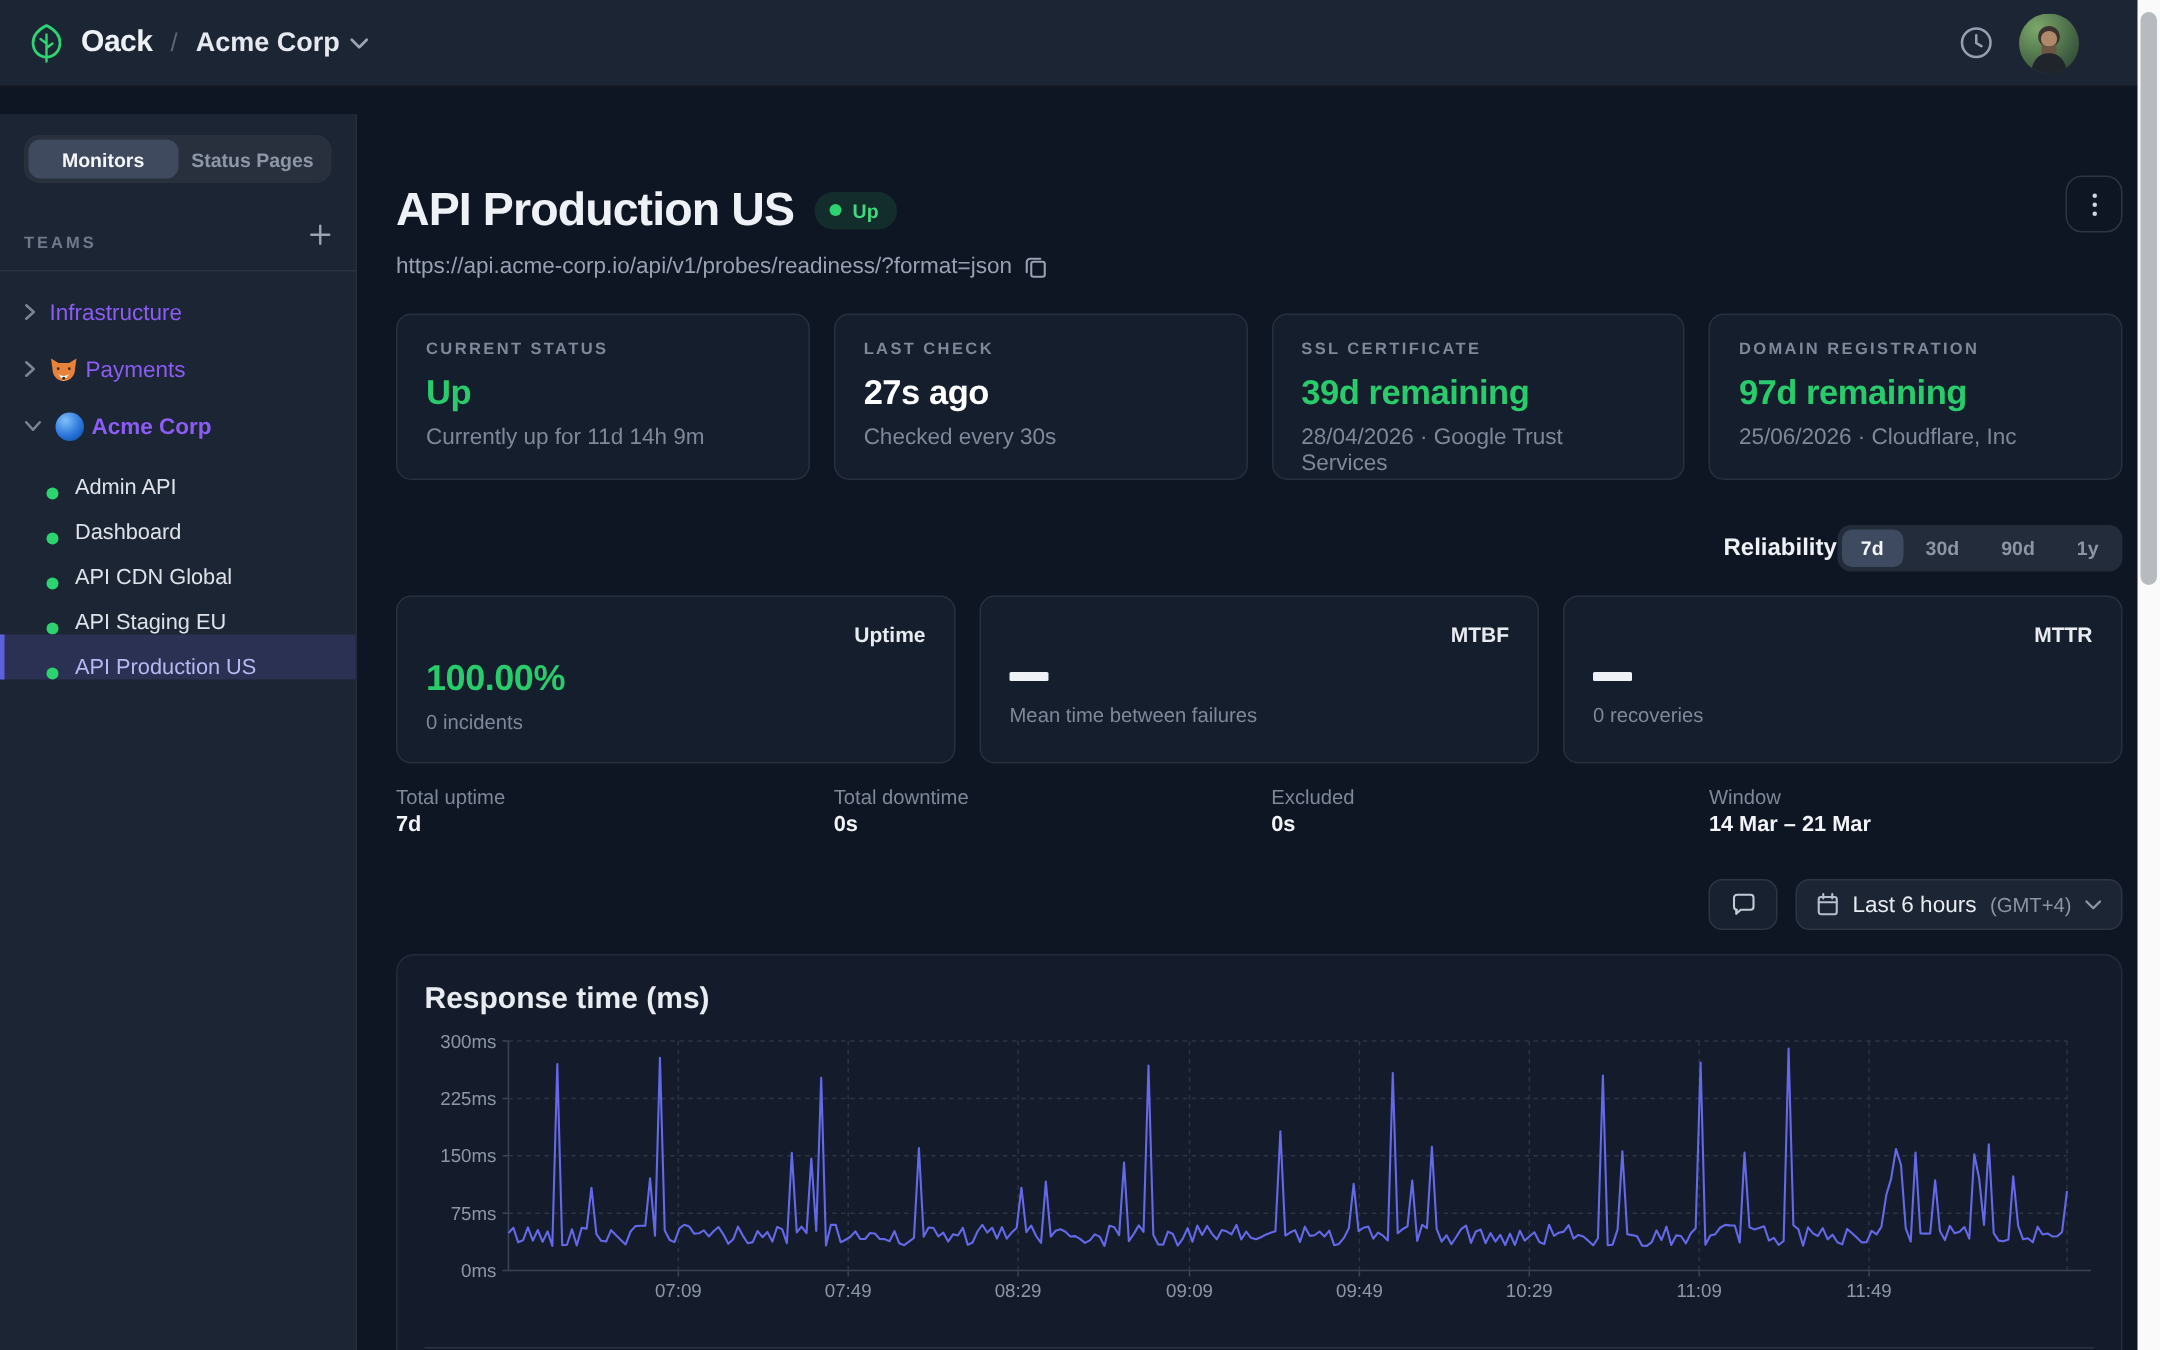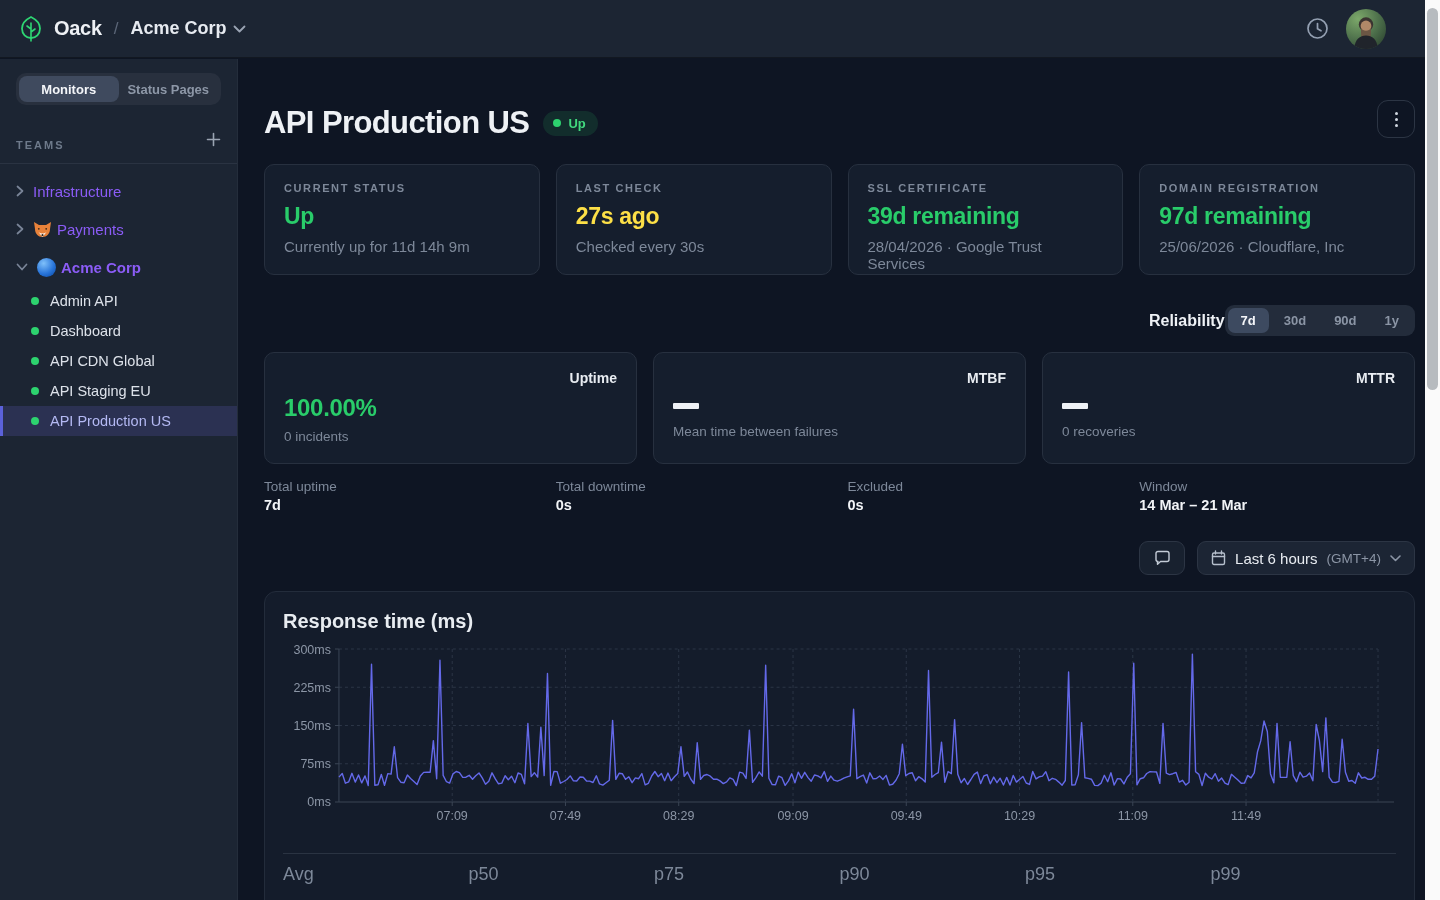--- a/index.html
+++ b/index.html
@@ -13,40 +13,40 @@
             border-bottom:1px solid rgba(0,0,0,.35); z-index:5; }
   .header-left { display:flex; align-items:center; gap:10px; }
   .brand { font-size:20px; font-weight:700; letter-spacing:-.3px; }
   .crumb-sep { color:#5b6678; font-size:17px; margin:0 2px; }
   .org { font-size:18px; font-weight:700; color:#e6eaf0; display:flex; align-items:center; gap:6px; cursor:pointer; }
   .header-right { display:flex; align-items:center; gap:16px; }
   .icon-btn { background:none; border:none; cursor:pointer; display:flex; align-items:center; }
   .avatar { width:40px; height:40px; border-radius:50%; overflow:hidden; display:block; }
 
   
-  .body { position:absolute; top:59px; left:0; width:1440px; height:592px; display:flex; }
+  .body { position:absolute; top:76px; left:0; width:1440px; height:592px; display:flex; }
   .sidebar { width:238px; height:842px; background:#1c2533; border-right:1px solid rgba(255,255,255,.04); flex:none; }
   .main { flex:1; height:842px; background:#0e1523; padding:0 25px 0 26px; position:relative; }
 
   
   .seg-tabs { margin:14px 16px 0; background:#28303e; border-radius:10px; padding:3px; display:flex; height:32px; }
   .seg-tab { flex:1; border:none; background:transparent; border-radius:8px; font-size:13px; font-weight:700;
              color:#8d97a7; cursor:pointer; font-family:inherit; }
   .seg-tab.active { background:#3f4a5e; color:#f4f6f9; }
   .teams-row { margin:22px 16px 0; display:flex; align-items:center; justify-content:space-between; }
   .teams-label { font-size:11px; font-weight:700; letter-spacing:2px; color:#6e7a8b;margin-top:12px; }
   .sidebar-divider { margin-top:12px; border-top:1px solid #2a3342; }
   .tree { margin-top:8px; }
   .tree-item { height:38px; display:flex; align-items:center; gap:9px; padding:0 16px; cursor:pointer;
                font-size:15px; color:#8b5cf6; }
   .tree-item .chev { color:#7a8598; flex:none; display:flex; }
   .tree-item.bold { font-weight:700; }
   .emoji-ball { width:19px; height:19px; border-radius:50%;
                 background:radial-gradient(circle at 35% 28%, #7fc0fa, #2a76da 55%, #0c4fae 90%); flex:none; }
-  .mon-item { height:30px; display:flex; align-items:center; gap:11px; padding:0 16px 0 31px;
+  .mon-item { height:30px; display:flex; align-items:flex-end; gap:11px; padding:0 16px 0 31px;
               font-size:14.5px; color:#dde2ea; cursor:pointer; position:relative; }
   .mon-dot { width:8px; height:8px; border-radius:50%; background:#2dd36f; flex:none; }
   .mon-item.active { background:#2b3152; color:#b4b9f3; font-weight:500; }
   .mon-item.active::before { content:""; position:absolute; left:0; top:0; bottom:0; width:3px; background:#5b61da; }
 
   
   .title-row { margin-top:46px; display:flex; align-items:center; gap:14px; }
   .page-title { font-size:31px; font-weight:700; letter-spacing:-.6px; }
   .up-badge { display:inline-flex; align-items:center; gap:7px; background:rgba(45,211,111,.13);
               border-radius:999px; padding:5px 12px 5px 10px; }
@@ -55,21 +55,21 @@
   .url-row { margin-top:11px; display:flex; align-items:center; gap:8px; font-size:15px; color:#97a1b2; }
   .kebab-btn { position:absolute; top:41px; right:25px; width:38px; height:38px; border-radius:11px;
                border:1px solid #2c3544; background:transparent; cursor:pointer; display:flex; flex-direction:column;
                align-items:center; justify-content:center; gap:3px; }
   .kebab-btn i { width:3px; height:3px; border-radius:50%; background:#cfd6df; }
 
   
   .grid4 { margin-top:23px; display:grid; grid-template-columns:repeat(4,1fr); gap:16px; }
   .stat-card { background:#151e2d; border:1px solid #27303f; border-radius:10px; padding:17px 19px; height:111px; }
   .stat-label { font-size:11px; font-weight:700; letter-spacing:1.6px; color:#7d8899; }
-  .stat-value { margin-top:9px; font-size:23px; font-weight:700; letter-spacing:-.3px; color:#fde047; }
+  .stat-value { margin-top:9px; font-size:23px; font-weight:700; letter-spacing:-.3px; color:#ffffff; }
   .stat-value.green { color:#29cc6a; }
   .stat-sub { margin-top:8px; font-size:15px; color:#7d8899; }
 
   
   .rel-head { margin-top:30px; display:flex; align-items:center; justify-content:flex-end; }
   .rel-title { font-size:16px; font-weight:700; }
   .range-group { background:#232c3b; border-radius:9px; padding:3px; display:flex; gap:2px; }
   .range-btn { border:none; background:transparent; color:#8b95a5; font-size:13px; font-weight:700;
                padding:5px 13px; border-radius:7px; cursor:pointer; font-family:inherit; }
   .range-btn.active { background:#3d4a60; color:#f4f6f9; }
@@ -244,20 +244,27 @@
           <i></i>
           <i></i>
       </button>
 
       <div class="title-row">
         <h1 class="page-title">API Production US</h1>
         <span class="up-badge">
           <span class="dot"></span>
           <span class="txt">Up</span>
         </span>
+      </div>
+      <div class="url-row">
+        <span style="cursor:pointer;">https://api.acme-corp.io/api/v1/probes/readiness/?format=json</span>
+        <svg style="cursor:pointer;" width="15" height="16" viewBox="0 0 15 16" fill="none">
+          <rect x="4.5" y="4.5" width="9" height="10" rx="1.5" stroke="#97a1b2" stroke-width="1.4"></rect>
+          <path d="M10.5 2.5 H3.8 A2.3 2.3 0 0 0 1.5 4.8 V11.5" stroke="#97a1b2" stroke-width="1.4" stroke-linecap="round"></path>
+        </svg>
       </div>
 
       <div class="grid4">
         <div class="stat-card">
           <div class="stat-label">CURRENT STATUS</div>
           <div class="stat-value green">Up</div>
           <div class="stat-sub">Currently up for 11d 14h 9m</div>
         </div>
         <div class="stat-card">
           <div class="stat-label">LAST CHECK</div>

